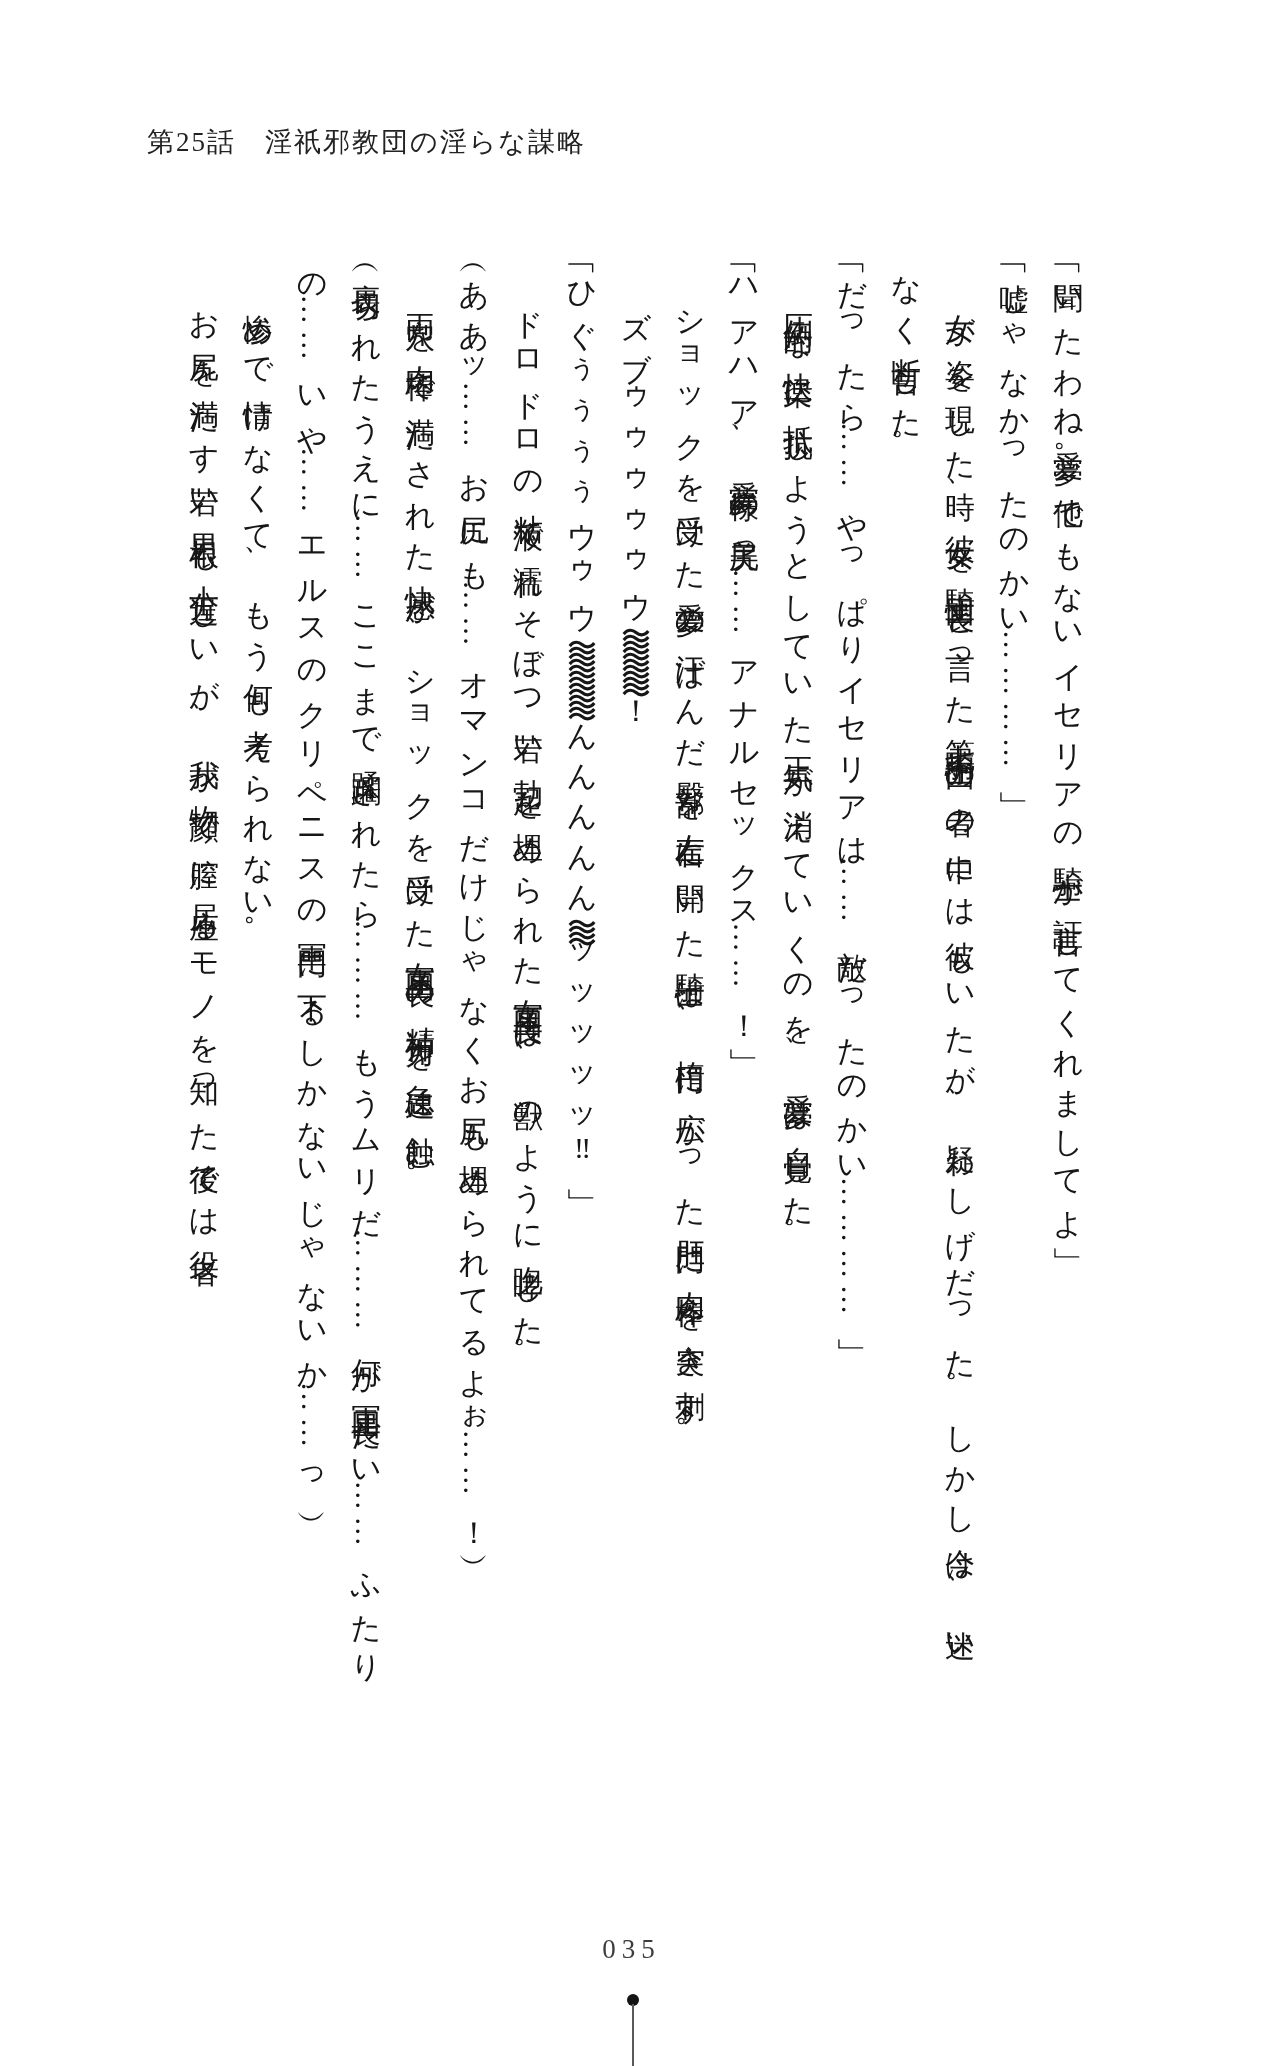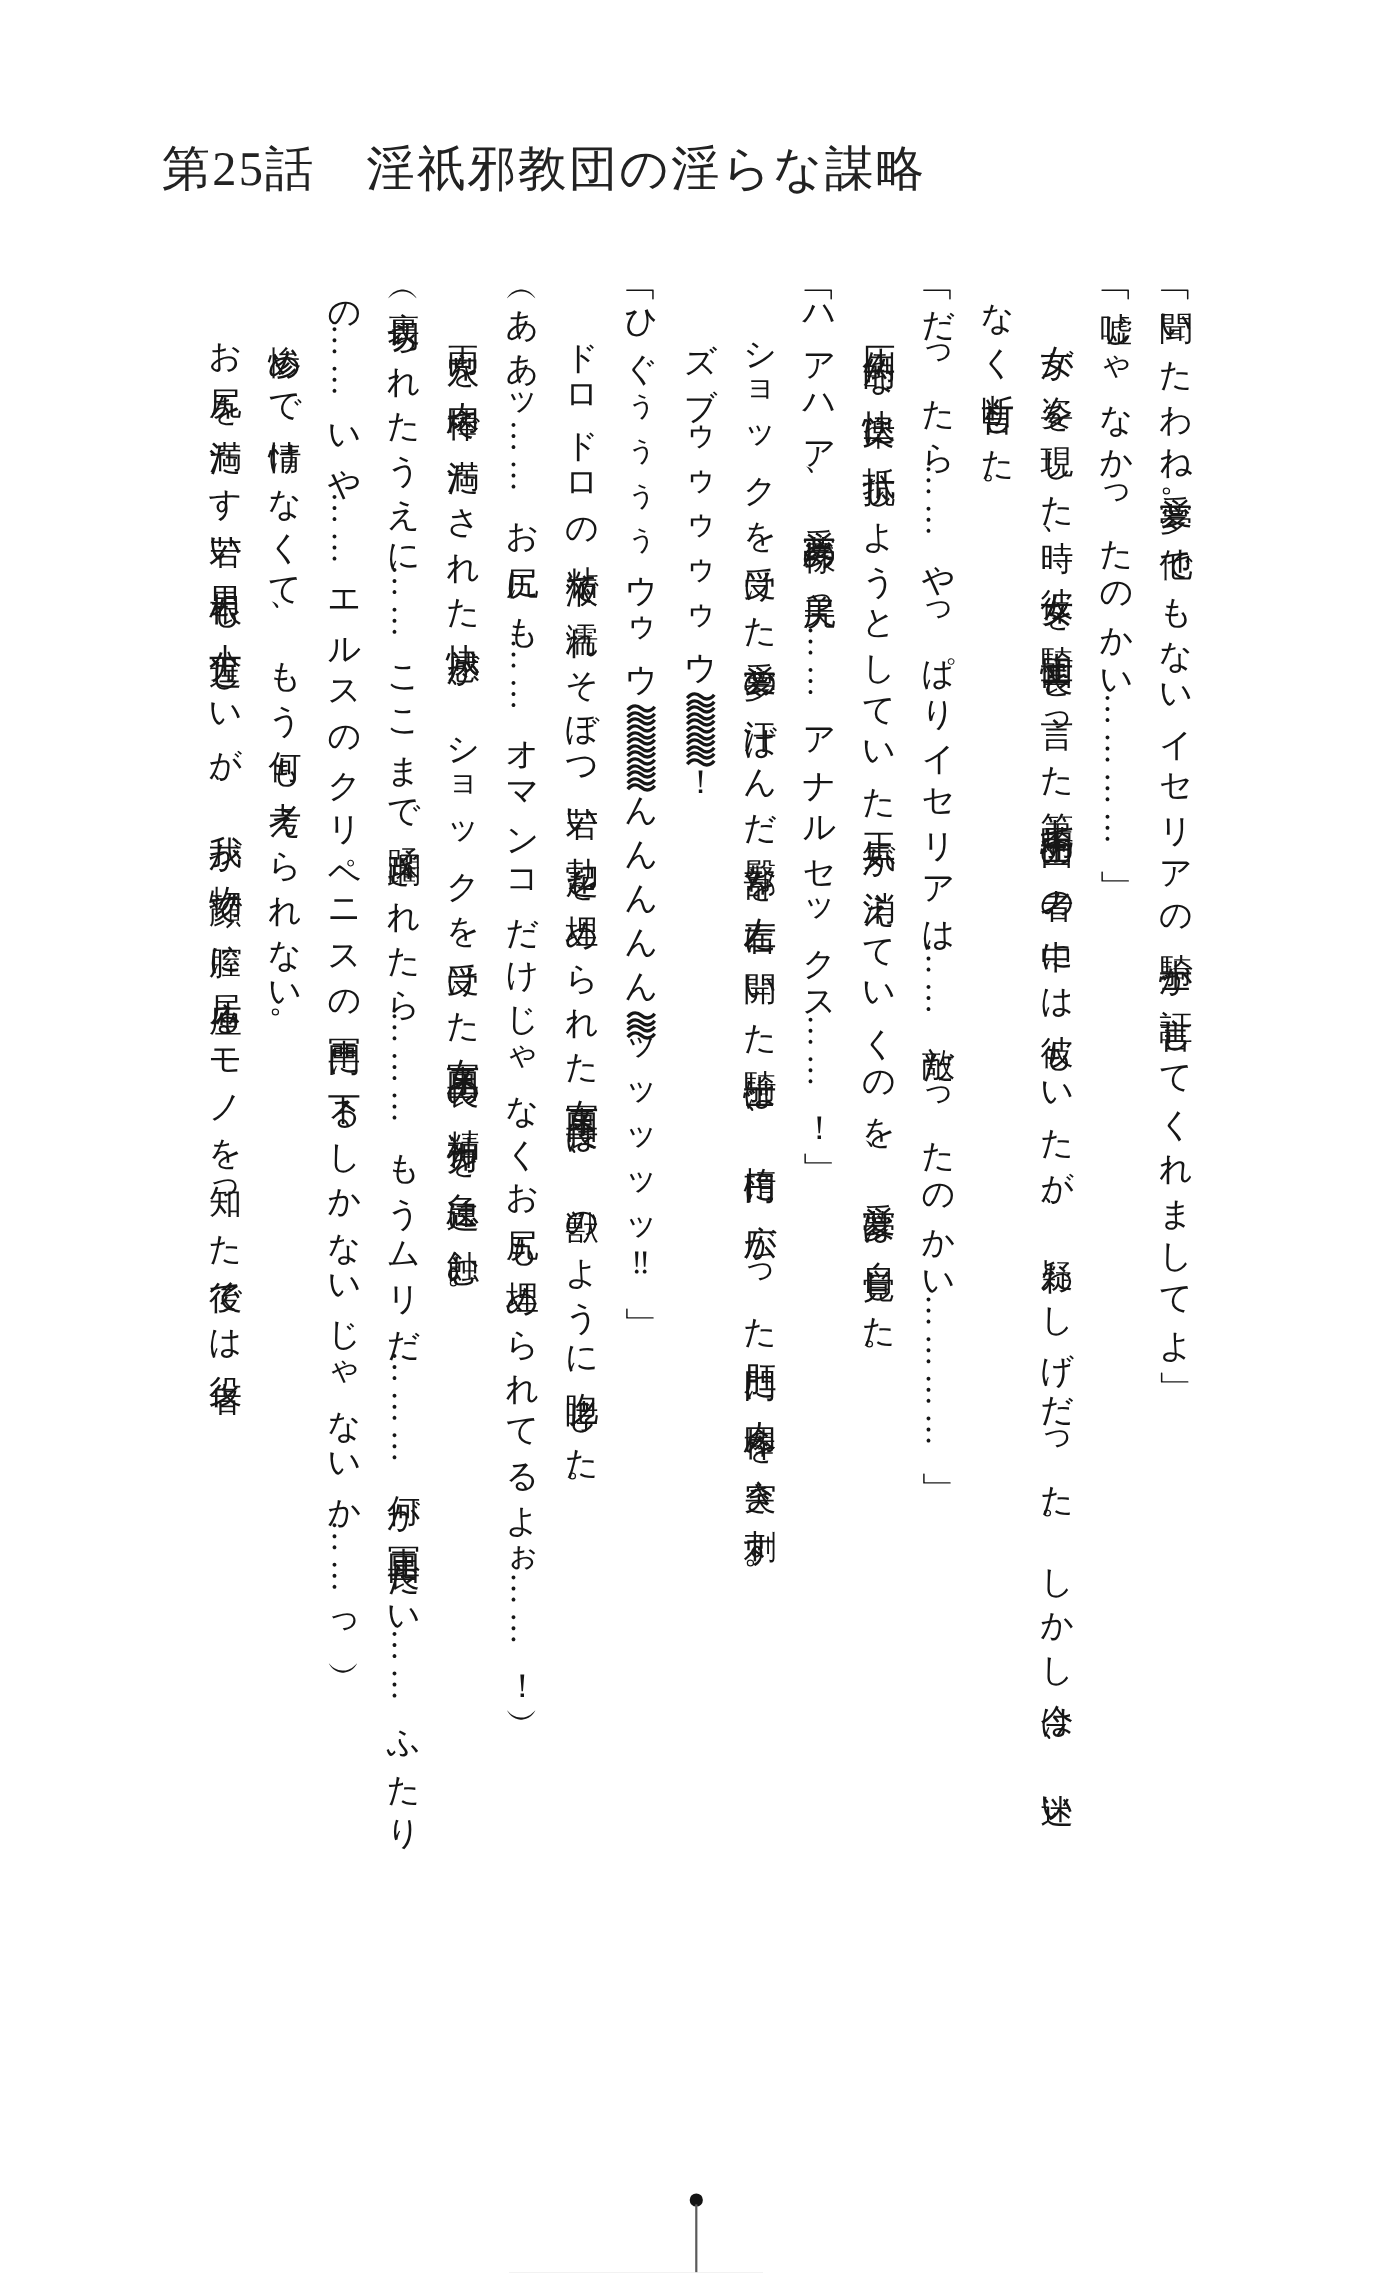--- a/index.html
+++ b/index.html
@@ -7,21 +7,21 @@
     position:relative;
     width:1263px; height:2066px;
     background:#ffffff;
     overflow:hidden;
     font-family:"Liberation Serif","DejaVu Serif",serif;
     color:#1b1b1b;
   }
   .chapter-header {
     position:absolute;
     left:147px; top:124px;
-    font-size:44px;
+    font-size:27px;
     letter-spacing:2px;
     white-space:nowrap;
     color:#222;
     text-align:center;
   }
   .vertical-body {
     position:absolute;
     top:254px; right:168px;
     height:1440px;
     writing-mode:vertical-rl;
@@ -75,17 +75,18 @@
     <p class="pindent">ズブゥゥゥゥゥウ〜〜〜〜〜〜〜〜〜〜〜！</p>
     <p>「ひぐぅぅぅぅウゥウ〜〜〜〜〜〜〜〜〜〜〜〜〜んんんんん〜〜〜〜ッッッッッ‼」</p>
     <p class="pindent">ドロドロの粘液で濡れそぼつ若い勃起を埋められた女軍団長は、獣のように咆哮した。</p>
     <p>（ああッ……お尻にも……オマンコだけじゃなくお尻も埋められてるよぉ……！）</p>
     <p class="pindent">両穴を肉棒で満たされた快感が、ショックを受けた女軍団長の精神力を急速に蝕む。</p>
     <p>（裏切られたうえに……ここまで蹂躙されたら………もうムリだ………何が軍団長だい……ふたりの……いや……エルスのクリペニスの軍門に下るしかないじゃないか……っ）</p>
     <p class="pindent">惨めで情けなくて、もう何も考えられない。</p>
     <p class="pindent">お尻を満たす若い男根も十分逞しいが、我が物顔で膣に居座るモノを知った後では役者</p>
   </div>
 
+  <div class="page-number">035</div>
 
   <div class="mark-dot"></div>
   <div class="mark-line"></div>
 
 </div>
 
 </body></html>

